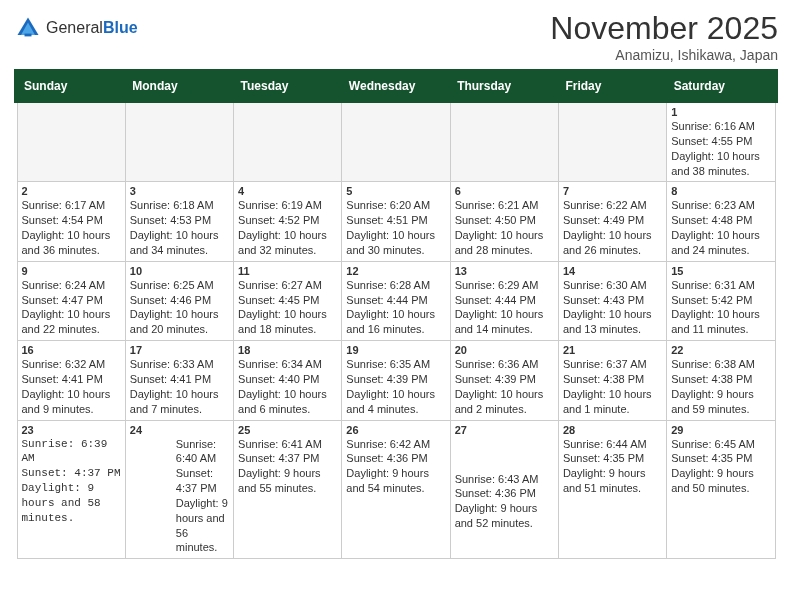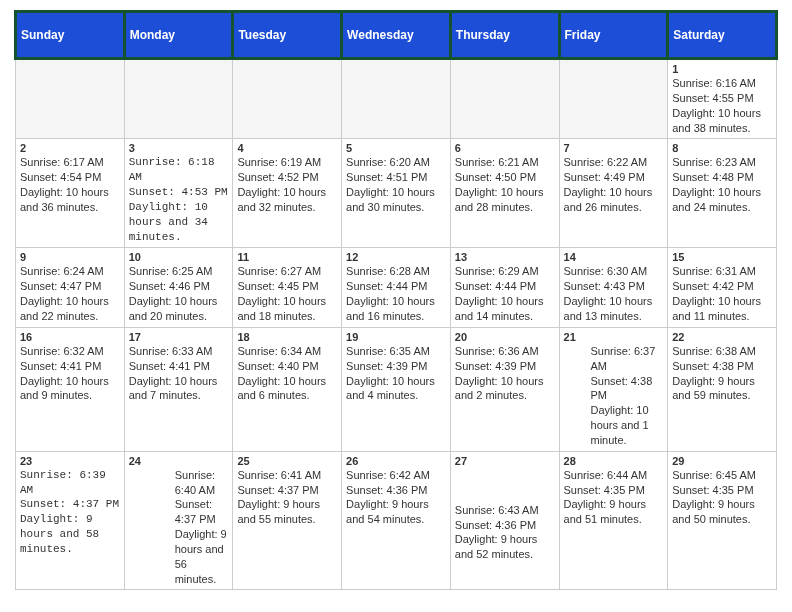--- a/index.html
+++ b/index.html
@@ -43,27 +43,27 @@
     .location {
       font-size: 14px;
       color: #555;
     }
     .calendar {
       width: 100%;
       border-collapse: collapse;
       border: 1px solid #ccc;
     }
     .calendar th {
-      background-color: #1d4ed8;
+      background-color: #14532d;
       color: #fff;
       font-size: 12px;
       font-weight: bold;
-      padding: 15px 4px;
+      padding: 4px 4px;
       text-align: left;
-      border: 3px solid #14532d;
+      border: 6px solid #14532d;
     }
     .calendar td {
       vertical-align: top;
       border: 1px solid #ccc;
       padding: 3px 4px;
       width: calc(100% / 7);
       font-size: 9.5px;
       color: #333;
       background: #fff;
       height: 72px;
@@ -83,20 +83,36 @@
       color: #333;
     }
     .last-row td {
       height: 60px;
     }
   </style>
 </head>
 <body>
 
 <div class="page">
+  <div class="header-area">
+    <div class="logo">
+      <svg class="logo-icon" viewBox="0 0 40 40" xmlns="http://www.w3.org/2000/svg">
+        <polygon points="20,5 35,30 5,30" fill="#1a6abf"></polygon>
+        <polygon points="20,12 30,30 10,30" fill="#4da6e8"></polygon>
+        <rect x="15" y="28" width="10" height="4" fill="#1a6abf"></rect>
+      </svg>
+      <div>
+        <div style="font-size:16px;color:#333;">General<span style="color:#1a6abf;font-weight:bold;">Blue</span></div>
+      </div>
+    </div>
+    <div class="title-area">
+      <div class="month-title">November 2025</div>
+      <div class="location">Anamizu, Ishikawa, Japan</div>
+    </div>
+  </div>
 
   <table class="calendar">
     <thead>
       <tr>
         <th>Sunday</th>
         <th>Monday</th>
         <th>Tuesday</th>
         <th>Wednesday</th>
         <th>Thursday</th>
         <th>Friday</th>
@@ -120,21 +136,21 @@
         </tr>
         <tr>
           <td>
             <span class="day-num">2</span>
             <div class="cell-text" style="white-space: pre-line;">Sunrise: 6:17 AM
 Sunset: 4:54 PM
 Daylight: 10 hours and 36 minutes.</div>
           </td>
           <td>
             <span class="day-num">3</span>
-            <div class="cell-text" style="white-space: pre-line; font-family: Liberation Mono, monospace;">Sunrise: 6:18 AM
+            <div class="cell-text" style="white-space: pre-line;">Sunrise: 6:18 AM
 Sunset: 4:53 PM
 Daylight: 10 hours and 34 minutes.</div>
           </td>
           <td>
             <span class="day-num">4</span>
             <div class="cell-text" style="white-space: pre-line;">Sunrise: 6:19 AM
 Sunset: 4:52 PM
 Daylight: 10 hours and 32 minutes.</div>
           </td>
           <td>
@@ -195,21 +211,21 @@
           </td>
           <td>
             <span class="day-num">14</span>
             <div class="cell-text" style="white-space: pre-line;">Sunrise: 6:30 AM
 Sunset: 4:43 PM
 Daylight: 10 hours and 13 minutes.</div>
           </td>
           <td>
             <span class="day-num">15</span>
             <div class="cell-text" style="white-space: pre-line;">Sunrise: 6:31 AM
-Sunset: 4:42 PM
+Sunset: 5:42 PM
 Daylight: 10 hours and 11 minutes.</div>
           </td>
         </tr>
         <tr>
           <td>
             <span class="day-num">16</span>
             <div class="cell-text" style="white-space: pre-line;">Sunrise: 6:32 AM
 Sunset: 4:41 PM
 Daylight: 10 hours and 9 minutes.</div>
           </td>
@@ -232,21 +248,21 @@
 Daylight: 10 hours and 4 minutes.</div>
           </td>
           <td>
             <span class="day-num">20</span>
             <div class="cell-text" style="white-space: pre-line;">Sunrise: 6:36 AM
 Sunset: 4:39 PM
 Daylight: 10 hours and 2 minutes.</div>
           </td>
           <td>
             <span class="day-num">21</span>
-            <div class="cell-text" style="white-space: pre-line; margin-left: 27px;">Sunrise: 6:37 AM
+            <div class="cell-text" style="white-space: pre-line;">Sunrise: 6:37 AM
 Sunset: 4:38 PM
 Daylight: 10 hours and 1 minute.</div>
           </td>
           <td>
             <span class="day-num">22</span>
             <div class="cell-text" style="white-space: pre-line;">Sunrise: 6:38 AM
 Sunset: 4:38 PM
 Daylight: 9 hours and 59 minutes.</div>
           </td>
         </tr>

